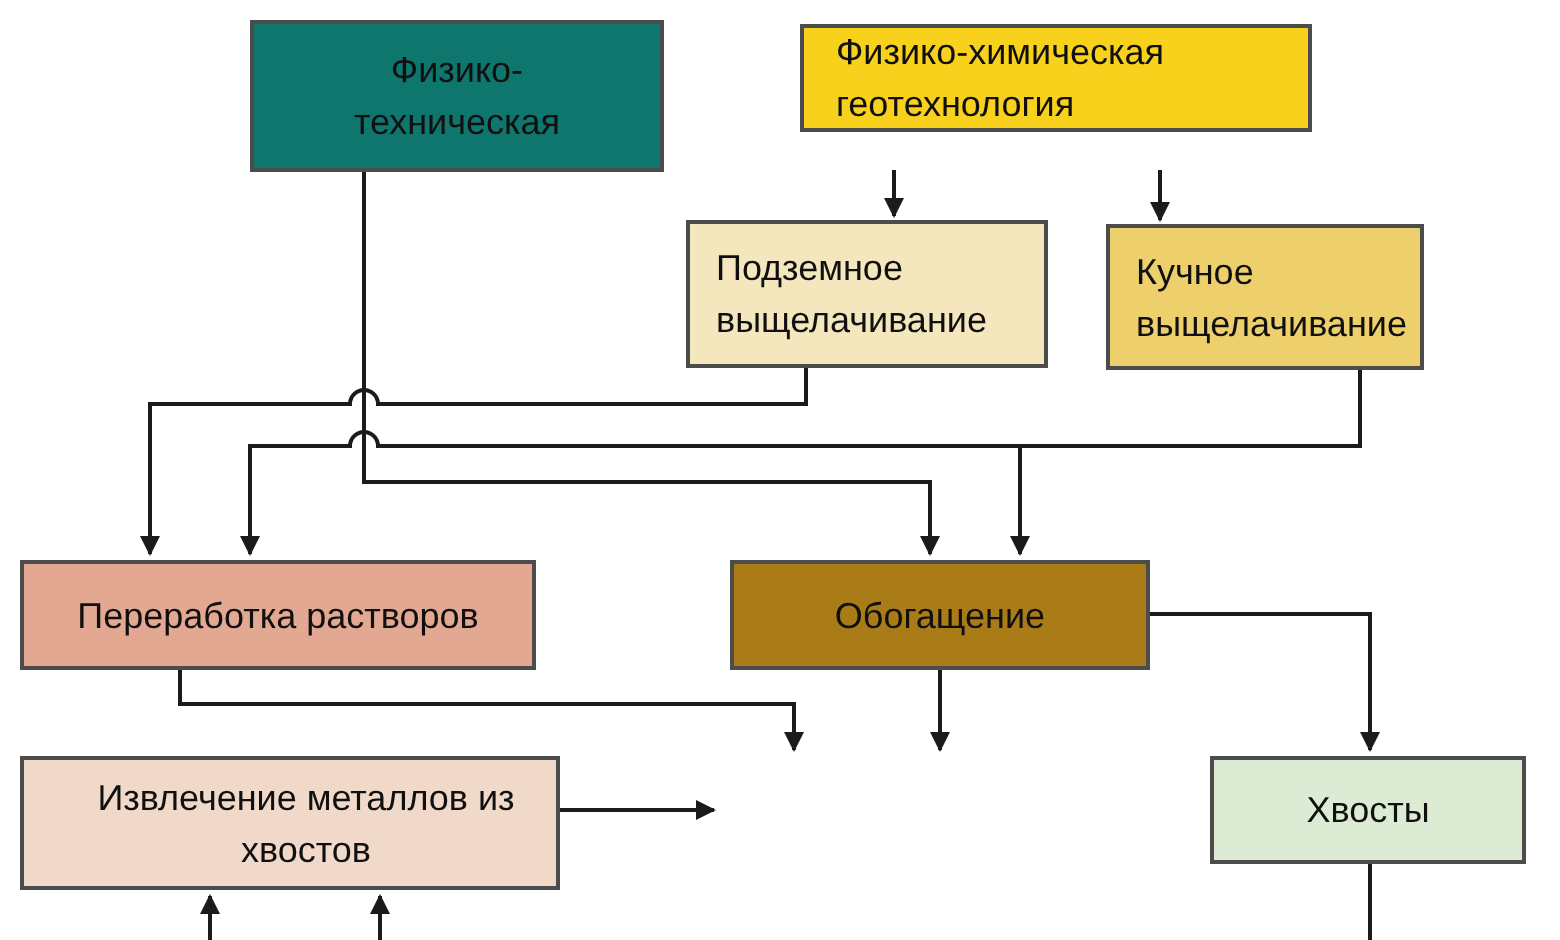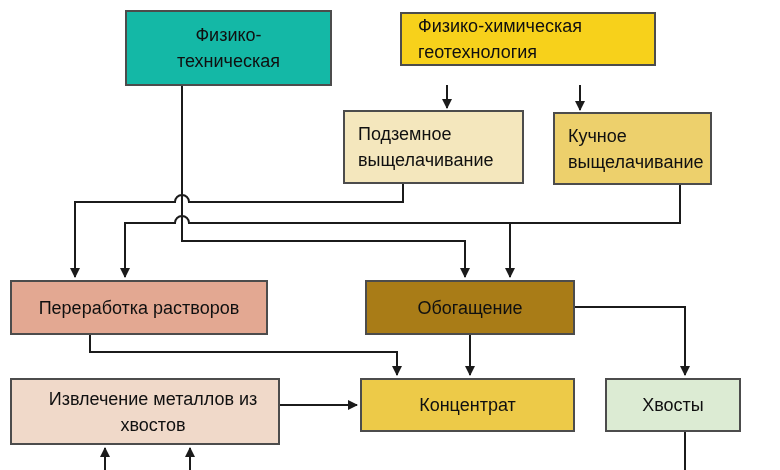--- a/index.html
+++ b/index.html
@@ -37,21 +37,21 @@
   .l { align-items: flex-start; text-align: left; }
 
   #n-fiz-tech      { left: 125px; top: 10px;  width: 207px; height: 76px; }
   #n-fiz-him       { left: 400px; top: 12px;  width: 256px; height: 54px; padding-left: 16px; }
   #n-podzemnoe     { left: 343px; top: 110px; width: 181px; height: 74px; padding-left: 13px; }
   #n-kuchnoe       { left: 553px; top: 112px; width: 159px; height: 73px; padding-left: 13px; }
   #n-pererabotka   { left: 10px;  top: 280px; width: 258px; height: 55px; }
   #n-obogashchenie { left: 365px; top: 280px; width: 210px; height: 55px; }
   #n-izvlechenie   { left: 10px;  top: 378px; width: 270px; height: 67px; }
   #n-koncentrat    { left: 360px; top: 378px; width: 215px; height: 54px; }
-  #n-hvosty        { left: 605px; top: 378px; width: 136px; height: 54px; }
+  #n-hvosty        { left: 605px; top: 378px; width: 158px; height: 54px; }
 </style>
 </head>
 <body>
 
 <div class="stage">
 
   <svg class="connectors" viewBox="0 0 780 470">
     <defs>
       <marker id="arr" viewBox="0 0 10 10" refX="9" refY="5" markerWidth="5" markerHeight="5" orient="auto">
         <path d="M0,0 L10,5 L0,10 z" fill="#1b1b1b"></path>
@@ -67,21 +67,21 @@
       <path d="M470 335 V375" marker-end="url(#arr)"></path>
       <path d="M575 307 H685 V375" marker-end="url(#arr)"></path>
       <path d="M90 335 V352 H397 V375" marker-end="url(#arr)"></path>
       <path d="M280 405 H357" marker-end="url(#arr)"></path>
       <path d="M685 432 V470"></path>
       <path d="M105 470 V448" marker-end="url(#arr)"></path>
       <path d="M190 470 V448" marker-end="url(#arr)"></path>
     </g>
   </svg>
 
-  <div class="node c" id="n-fiz-tech" style="background-color: #14b8a6;">
+  <div class="node c" id="n-fiz-tech" style="background-color: #0f766e;">
     <span>Физико-</span>
     <span>техническая</span>
   </div>
 
   <div class="node l" id="n-fiz-him" style="background-color: rgb(247, 209, 27);">
     <span>Физико-химическая</span>
     <span>геотехнология</span>
   </div>
 
   <div class="node l" id="n-podzemnoe" style="background-color: rgb(244, 231, 189);">
@@ -100,21 +100,18 @@
 
   <div class="node c" id="n-obogashchenie" style="background-color: rgb(169, 124, 23); text-align: center;">
     <span>Обогащение</span>
   </div>
 
   <div class="node c" id="n-izvlechenie" style="background-color: rgb(240, 217, 201); padding-left: 16px;">
     <span>Извлечение металлов из</span>
     <span>хвостов</span>
   </div>
 
-  <div class="node c" id="n-koncentrat" style="background-color: rgb(237, 202, 72);">
-    <span>Концентрат</span>
-  </div>
 
   <div class="node c" id="n-hvosty" style="background-color: rgb(220, 235, 211);">
     <span>Хвосты</span>
   </div>
 
 </div>
 
 </body></html>

